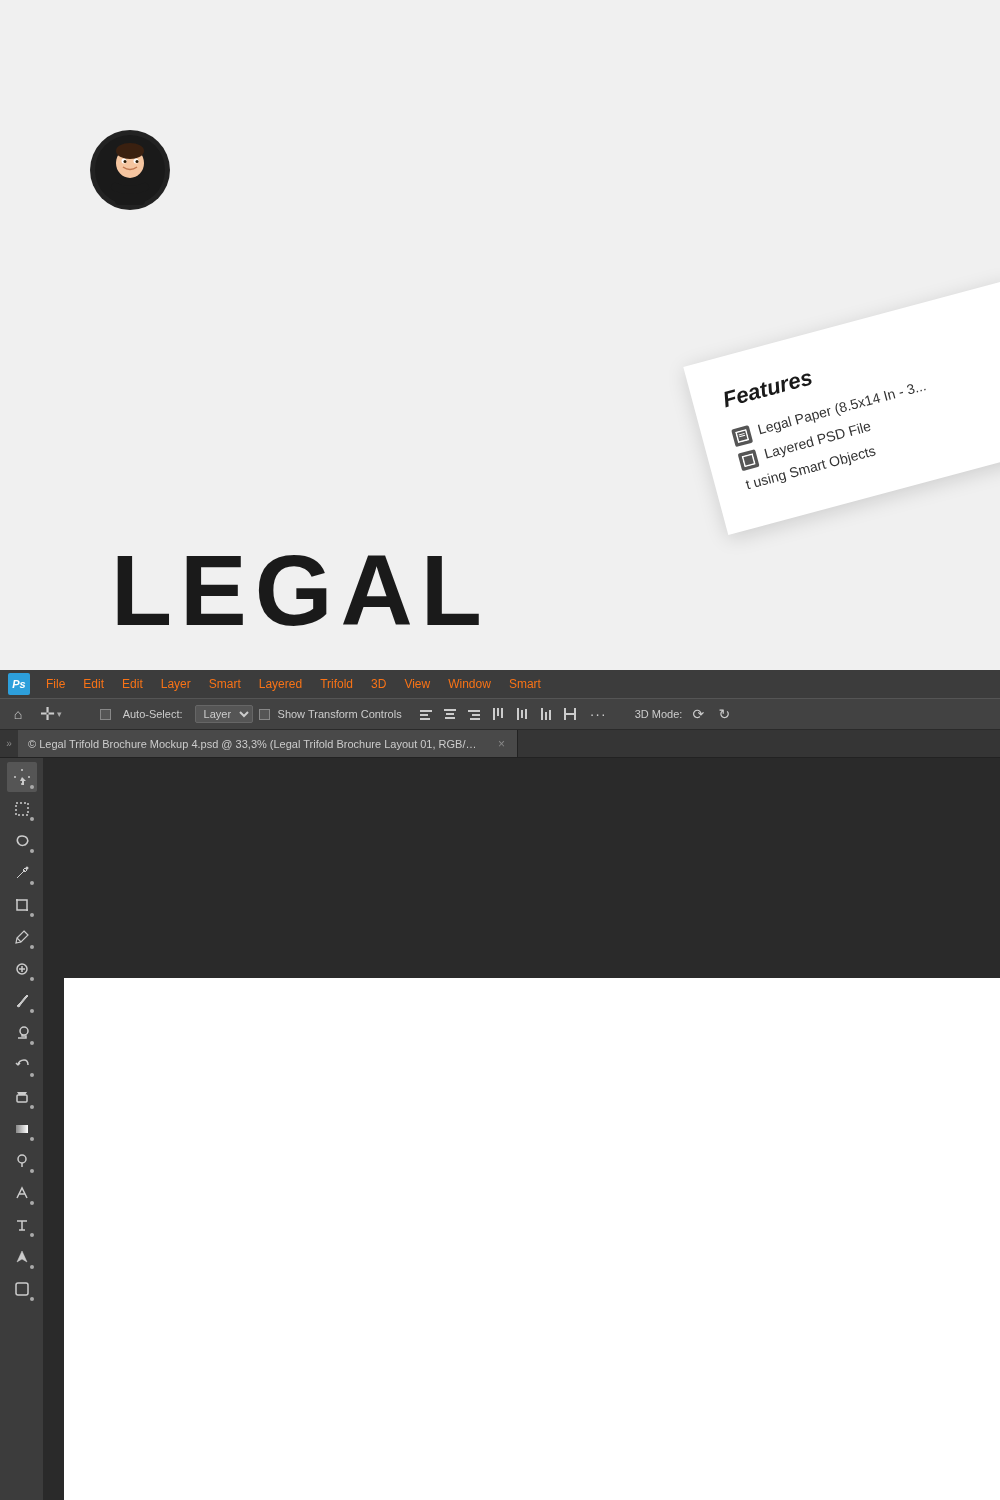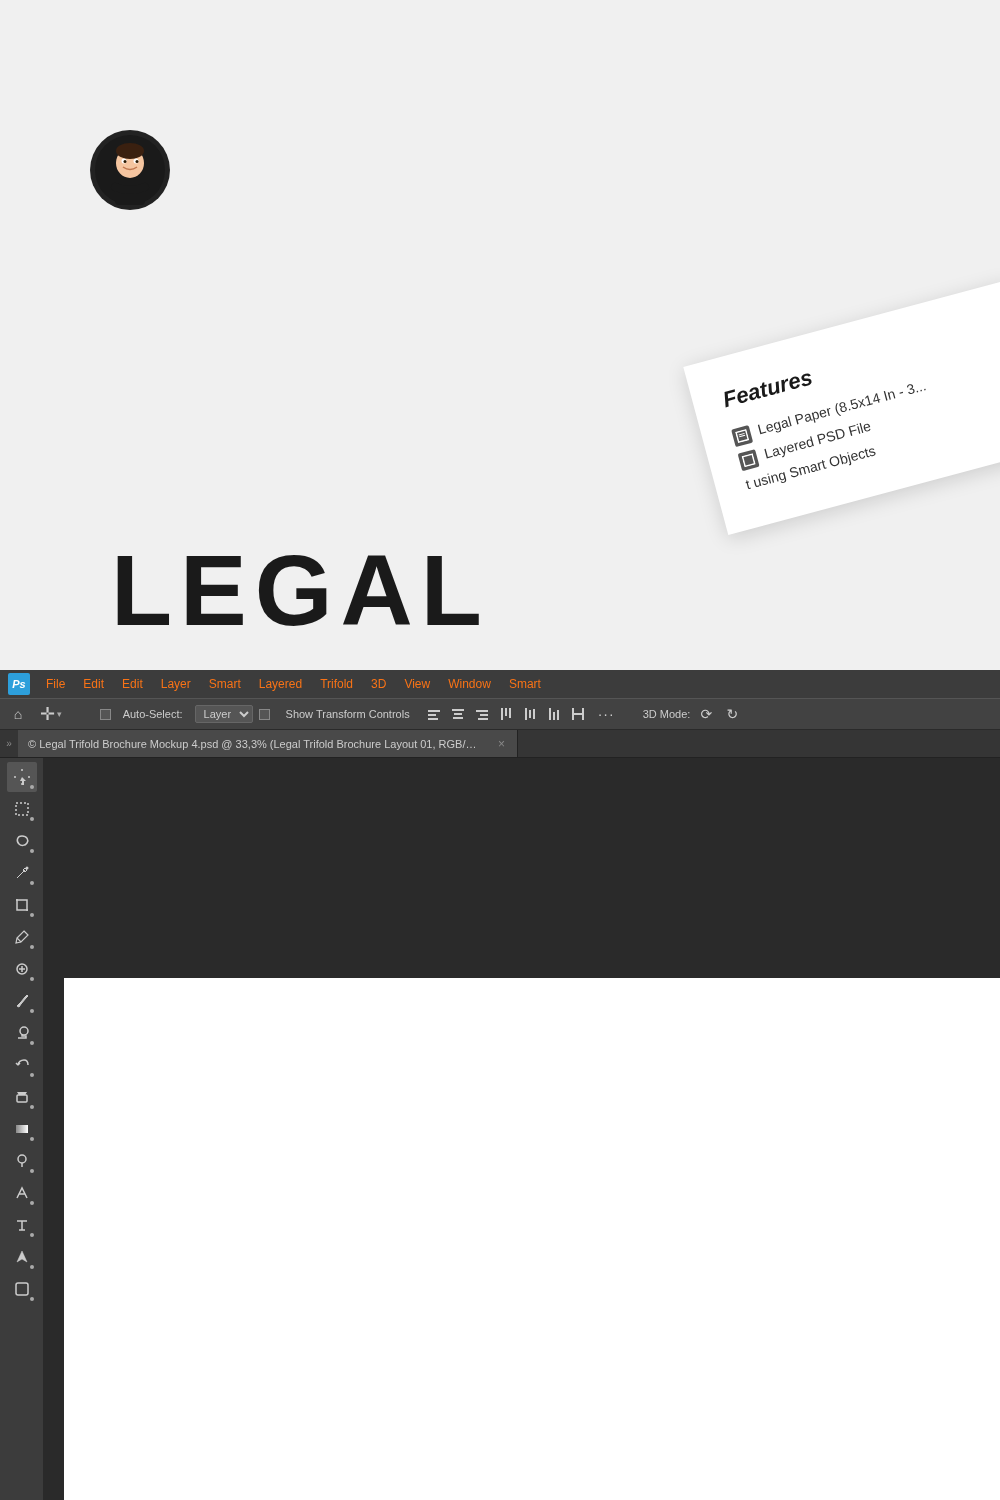--- a/index.html
+++ b/index.html
@@ -225,21 +225,21 @@
       color: #ccc;
       font-size: 11px;
       padding: 1px 4px;
       cursor: pointer;
       border-radius: 2px;
     }
 
     .ps-transform-controls {
       display: flex;
       align-items: center;
-      gap: 16px;
+      gap: 8px;
       font-size: 11px;
       color: #ccc;
     }
 
     .ps-align-icons {
       display: flex;
       align-items: center;
       gap: 4px;
       margin-left: 8px;
     }

